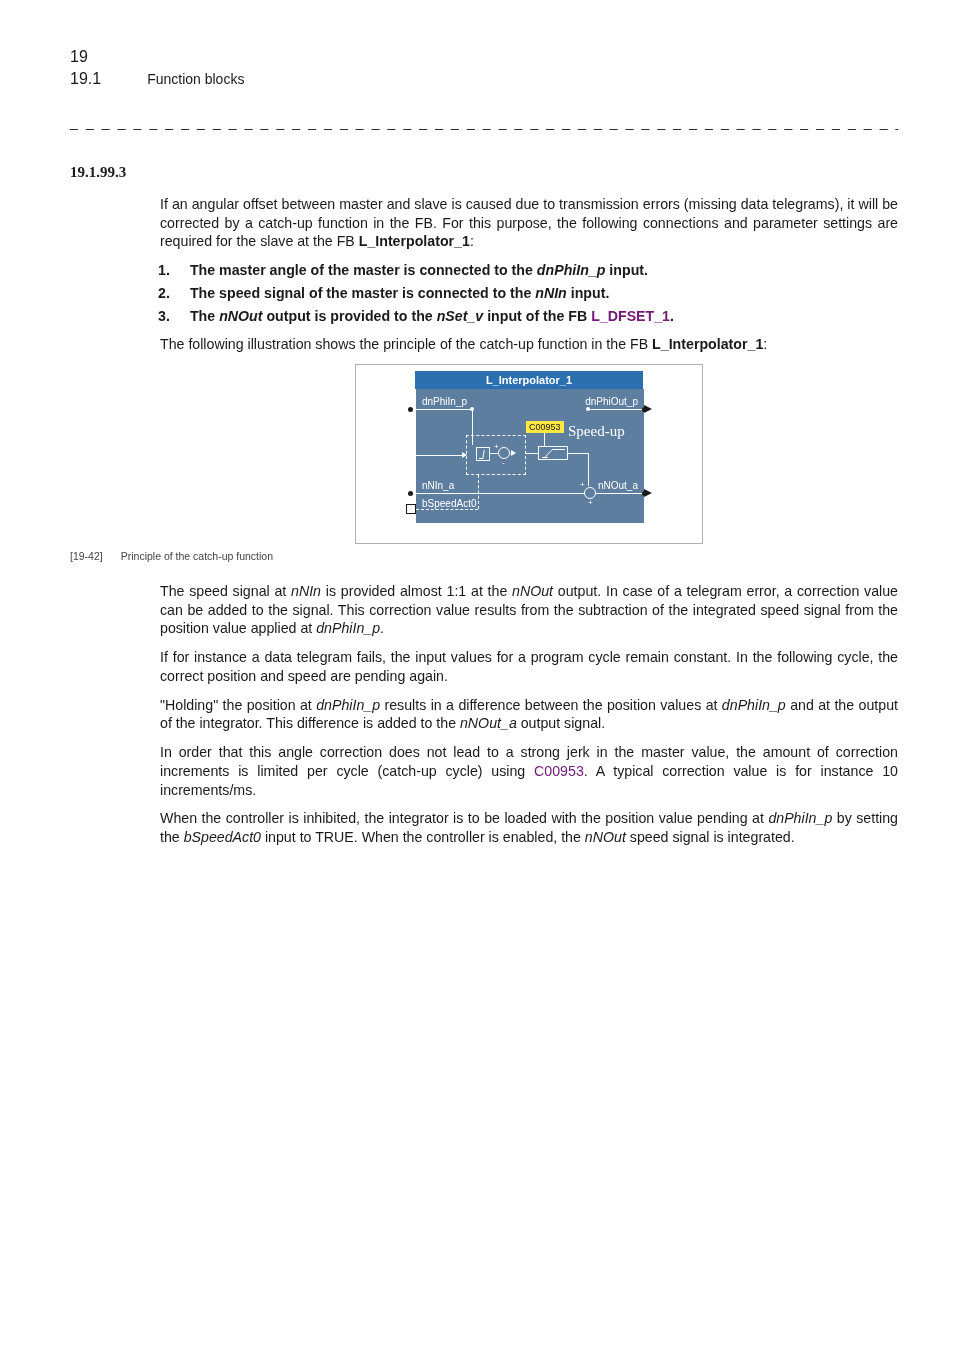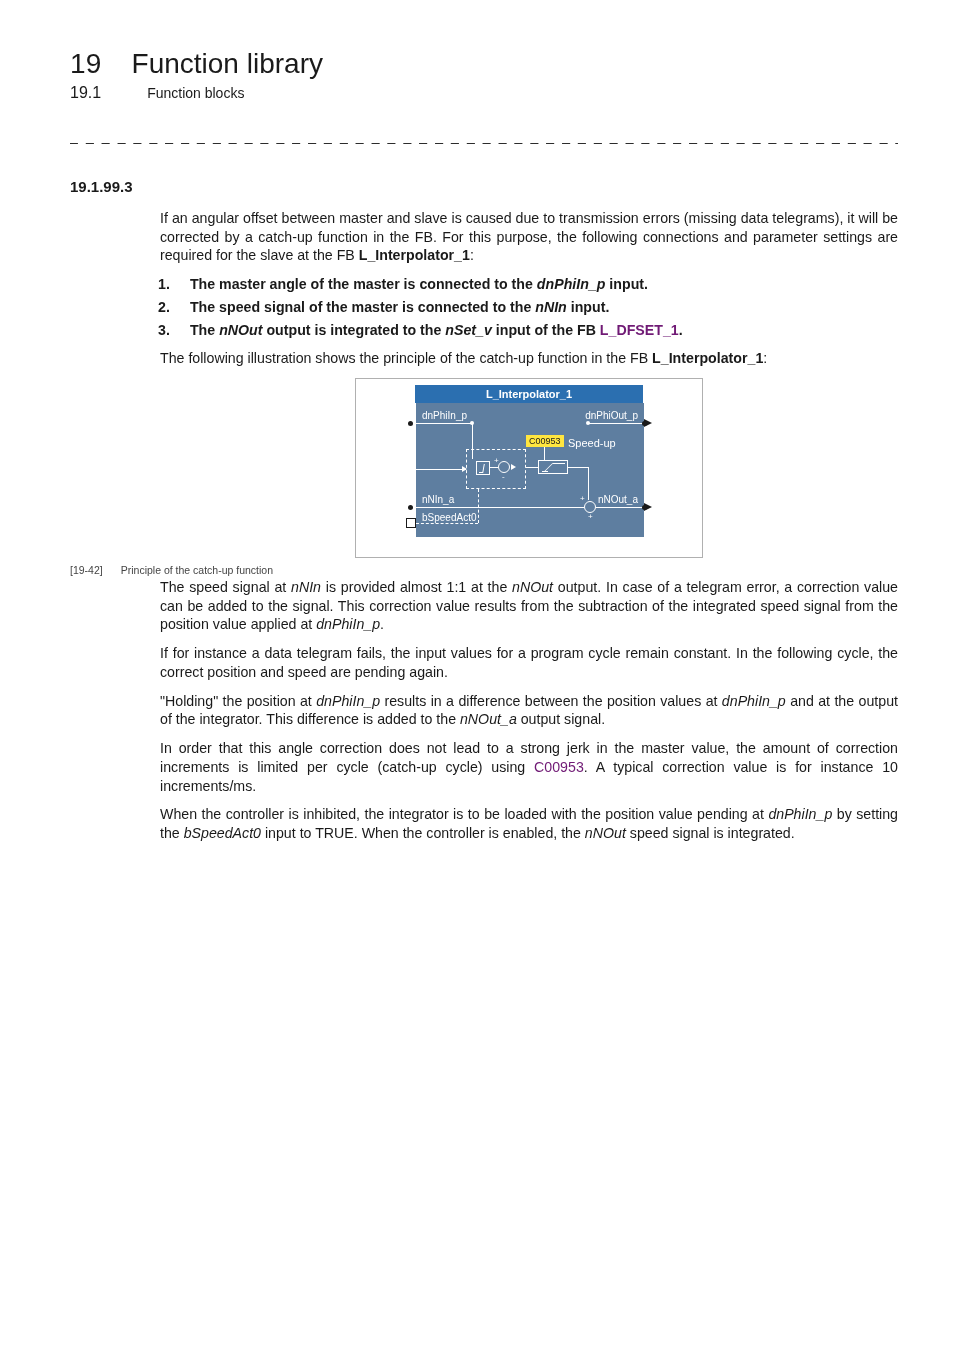--- a/index.html
+++ b/index.html
@@ -16,21 +16,21 @@
     position: relative;
     box-sizing: border-box;
     padding: 48px 56px 0 70px;
   }
   .hdr {
     display: flex;
     align-items: baseline;
     gap: 30px;
   }
   .hdr-num {
-    font-size: 28px;
+    font-size: 16px;
     font-weight: 400;
     letter-spacing: 0.2px;
   }
   .hdr-title {
     font-size: 28px;
     font-weight: 400;
   }
   .subhdr {
     display: flex;
     align-items: baseline;
@@ -50,20 +50,21 @@
     letter-spacing: 2.1px;
     font-size: 14px;
     white-space: nowrap;
     overflow: hidden;
   }
   .sec-row {
     display: flex;
     align-items: flex-end;
     gap: 20px;
     margin-top: 34px;
+    font-family: Liberation Serif, serif;
   }
   .sec-num {
     font-size: 15px;
     font-weight: 700;
   }
   .sec-title {
     font-size: 15px;
     font-weight: 700;
   }
   .body {
@@ -168,22 +169,23 @@
     position: absolute;
     background: #ffe640;
     color: #1a1a1a;
     font-size: 9px;
     padding: 0 3px;
     line-height: 12px;
     height: 12px;
   }
   .speedup-label {
     position: absolute;
-    font-size: 11px;
+    font-size: 15px;
     color: #ffffff;
+    font-family: Liberation Serif, serif;
   }
   .dashed-box {
     position: absolute;
     border: 1px dashed #ffffff;
     box-sizing: border-box;
   }
   .tri-right {
     position: absolute;
     width: 0; height: 0;
     border-top: 3px solid transparent;
@@ -284,42 +286,41 @@
     color: #333;
   }
 </style>
 </head>
 <body>
 
 <div class="page">
 
   <div class="hdr">
     <div class="hdr-num">19</div>
-    <div class="hdr-title">Function library</div>
   </div>
   <div class="subhdr">
     <div class="subhdr-num">19.1</div>
     <div class="subhdr-title">Function blocks</div>
   </div>
 
   <div class="dashline">_ _ _ _ _ _ _ _ _ _ _ _ _ _ _ _ _ _ _ _ _ _ _ _ _ _ _ _ _ _ _ _ _ _ _ _ _ _ _ _ _ _ _ _ _ _ _ _ _ _ _ _ _ _ _ _ _ _ _ _ _ _ _ _</div>
 
   <div class="sec-row">
     <div class="sec-num">19.1.99.3</div>
   </div>
 
   <div class="body">
     <p class="para">
       <span>If an angular offset between master and slave is caused due to transmission errors (missing data telegrams), it will be corrected by a catch-up function in the FB. For this purpose, the following connections and parameter settings are required for the slave at the FB </span><span class="bold">L_Interpolator_1</span><span>:</span>
     </p>
 
     <ol class="ol">
       <li><span class="num">1.</span> <span>The master angle of the master is connected to the </span><span class="ital">dnPhiIn_p</span><span> input.</span></li>
       <li><span class="num">2.</span> <span>The speed signal of the master is connected to the </span><span class="ital">nNIn</span><span> input.</span></li>
-      <li><span class="num">3.</span> <span>The </span><span class="ital">nNOut</span><span> output is integrated to the </span><span class="ital">nSet_v</span><span> input of the FB </span><span class="link">L_DFSET_1</span><span>.</span></li>
+      <li><span class="num">3.</span> <span>The </span><span class="ital">nNOut</span><span> output is provided to the </span><span class="ital">nSet_v</span><span> input of the FB </span><span class="link">L_DFSET_1</span><span>.</span></li>
     </ol>
 
     <p class="para">
       <span>The following illustration shows the principle of the catch-up function in the FB </span><span class="bold">L_Interpolator_1</span><span>:</span>
     </p>
 
     <div class="fig-wrap">
       <div class="fig">
         <div class="fig-titlebar">L_Interpolator_1</div>
         <div class="fig-inner">
@@ -392,21 +393,21 @@
         <div class="port-dot" style="left:52px; top:126px;"></div>
       </div>
     </div>
 
     <div class="caption-row" style="margin-left:-90px;align-items:flex-end;">
       <span class="tag">[19-42]</span>
       <span class="line"></span>
       <span>Principle of the catch-up function</span>
     </div>
 
-    <p class="para" style="">
+    <p class="para" style="margin-top:18px;">
       <span>The speed signal at </span><span class="ital">nNIn</span><span> is provided almost 1:1 at the </span><span class="ital">nNOut</span><span> output. In case of a telegram error, a correction value can be added to the signal. This correction value results from the subtraction of the integrated speed signal from the position value applied at </span><span class="ital">dnPhiIn_p</span><span>.</span>
     </p>
 
     <p class="para">If for instance a data telegram fails, the input values for a program cycle remain constant. In the following cycle, the correct position and speed are pending again.</p>
 
     <p class="para">
       <span>"Holding" the position at </span><span class="ital">dnPhiIn_p</span><span> results in a difference between the position values at </span><span class="ital">dnPhiIn_p</span><span> and at the output of the integrator. This difference is added to the </span><span class="ital">nNOut_a</span><span> output signal.</span>
     </p>
 
     <p class="para">

